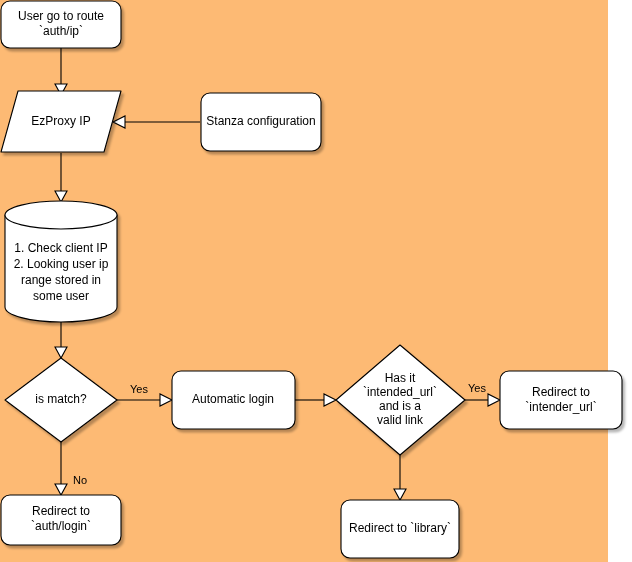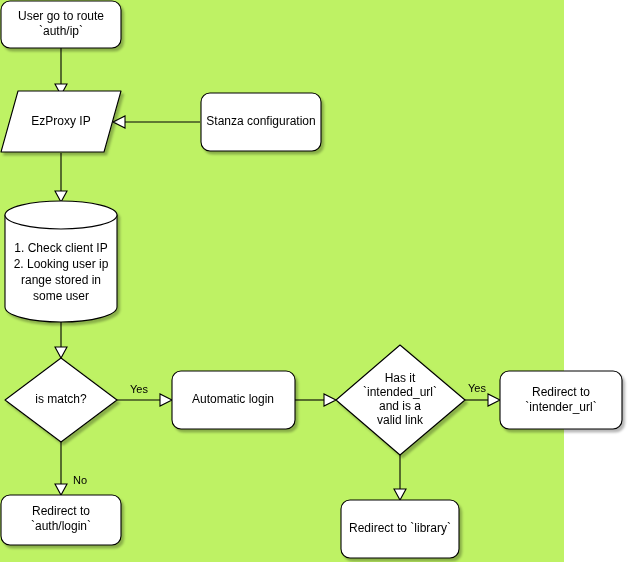--- a/index.html
+++ b/index.html
@@ -8,23 +8,23 @@
     background: #ffffff;
   }
   body {
     width: 632px;
     height: 562px;
     font-family: "Liberation Sans", sans-serif;
     overflow: hidden;
   }
   #diagram-root {
     position: relative;
-    width: 564px;
+    width: 608px;
     height: 562px;
-    background: #bef264;
+    background: #fdba74;
   }
   svg#flowchart {
     display: block;
     width: 632px;
     height: 562px;
   }
   .shape-fill {
     fill: #ffffff;
     stroke: #000000;
     stroke-width: 1.1;

